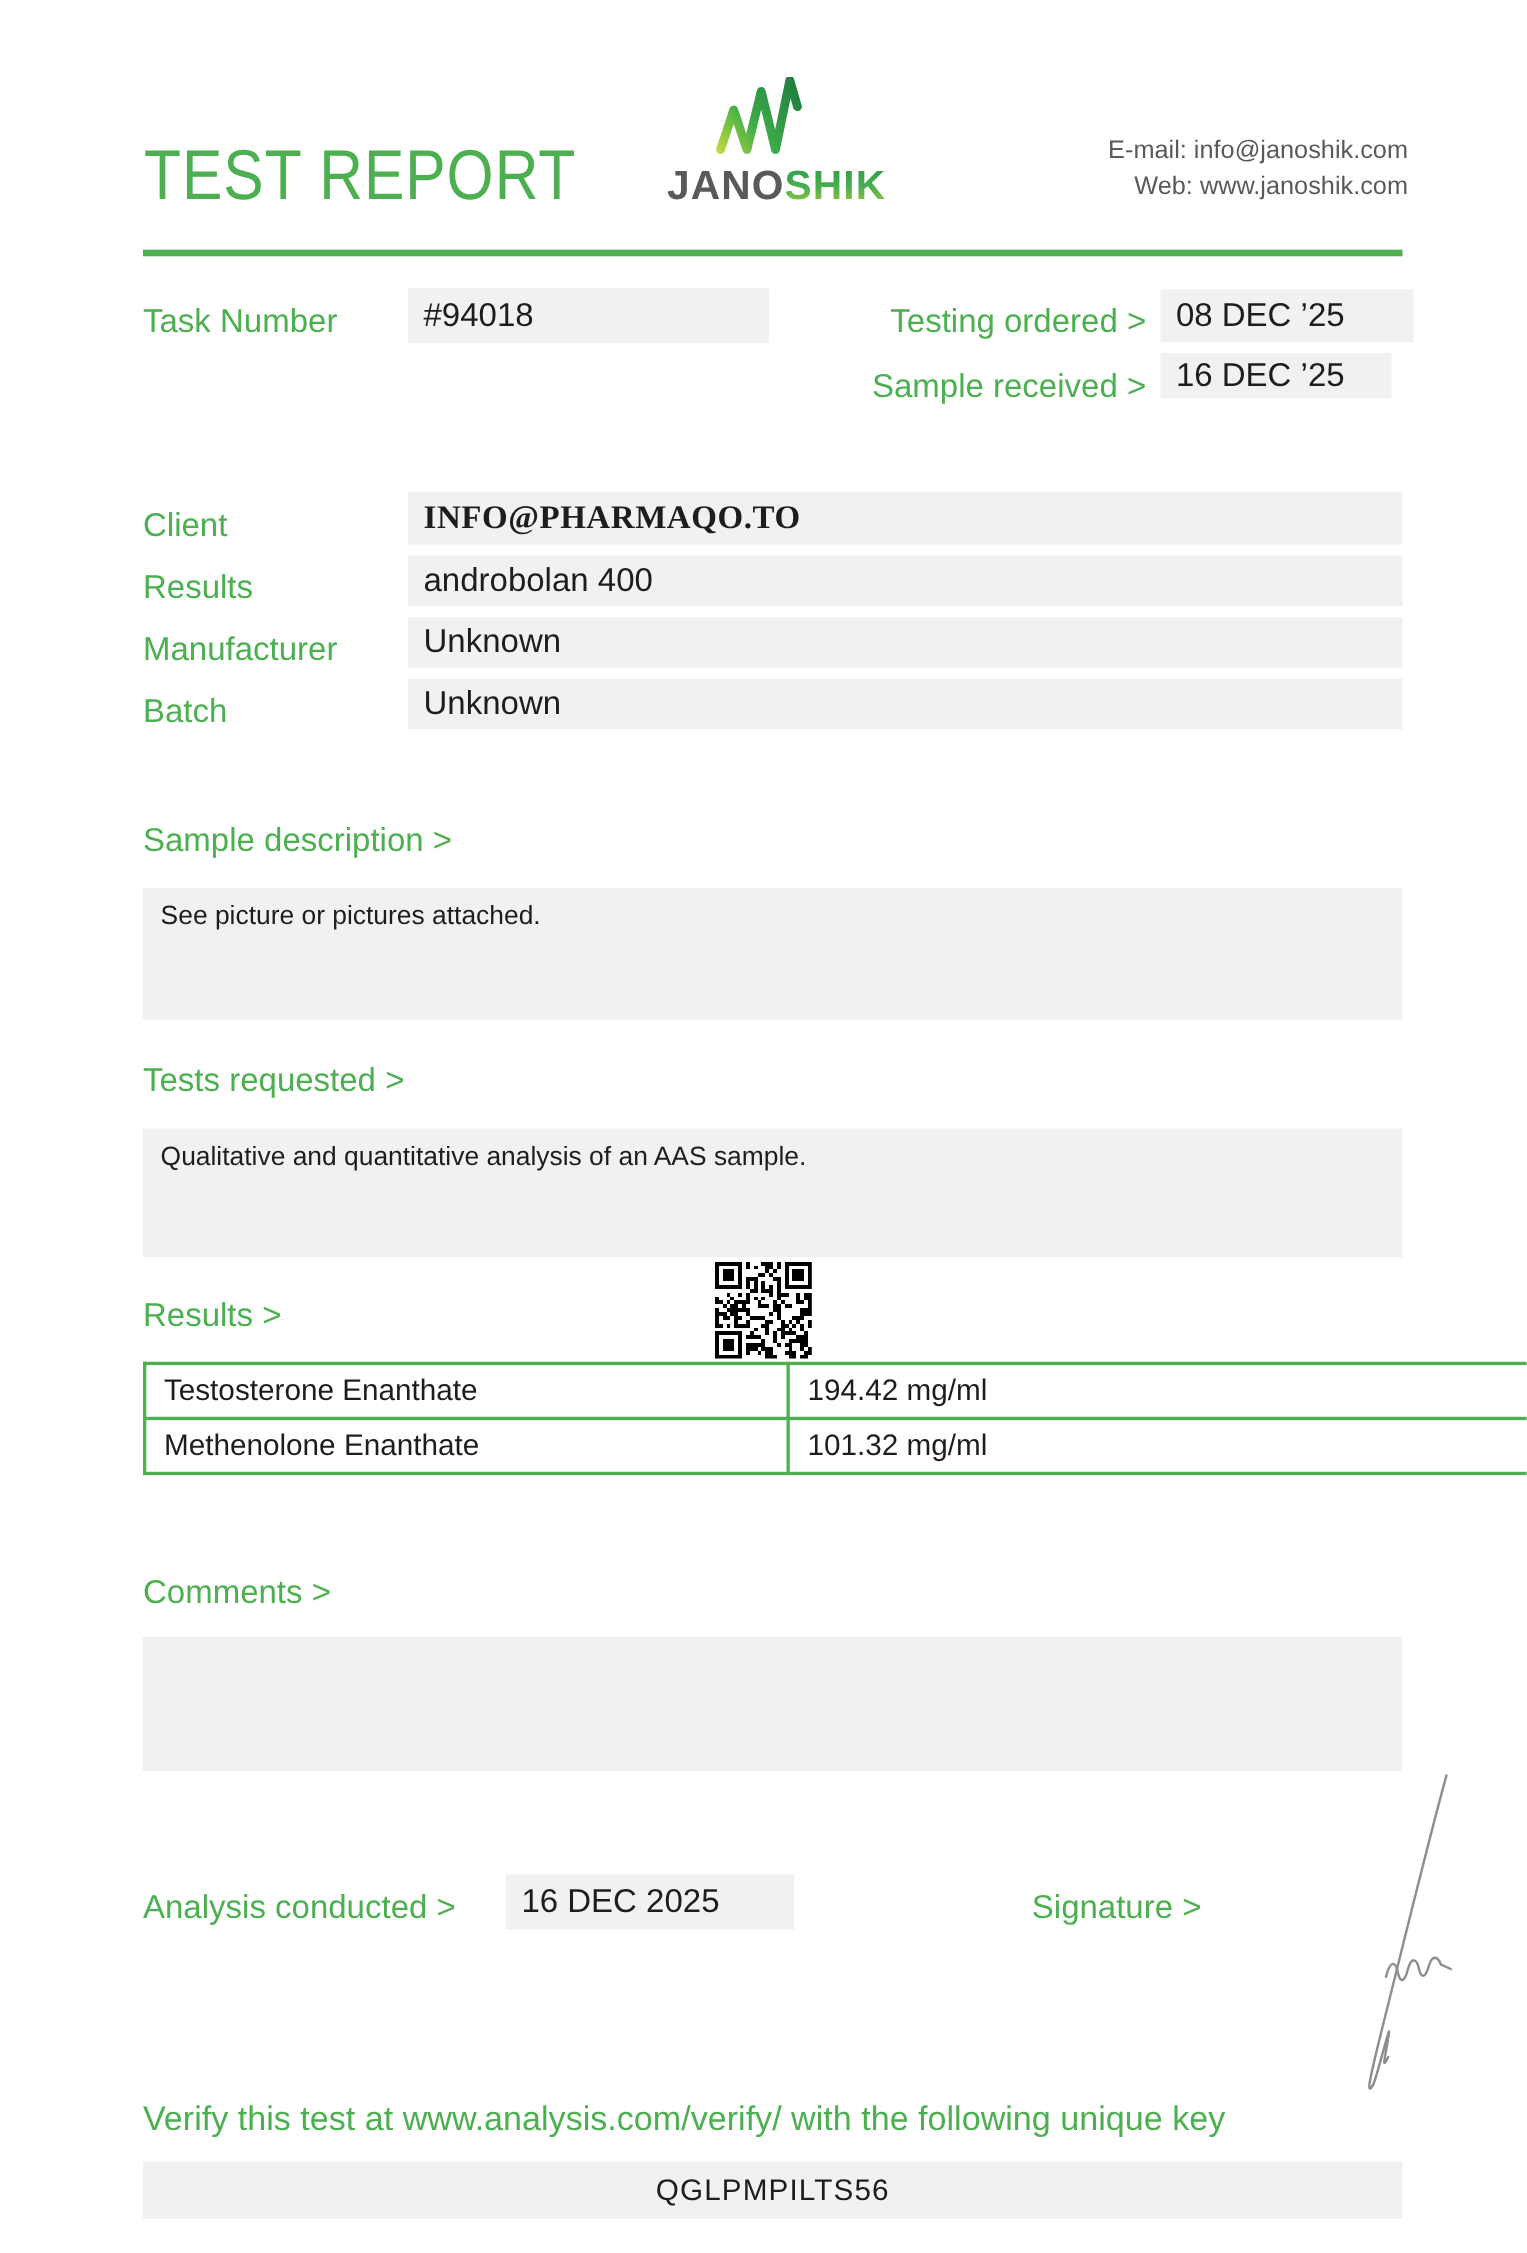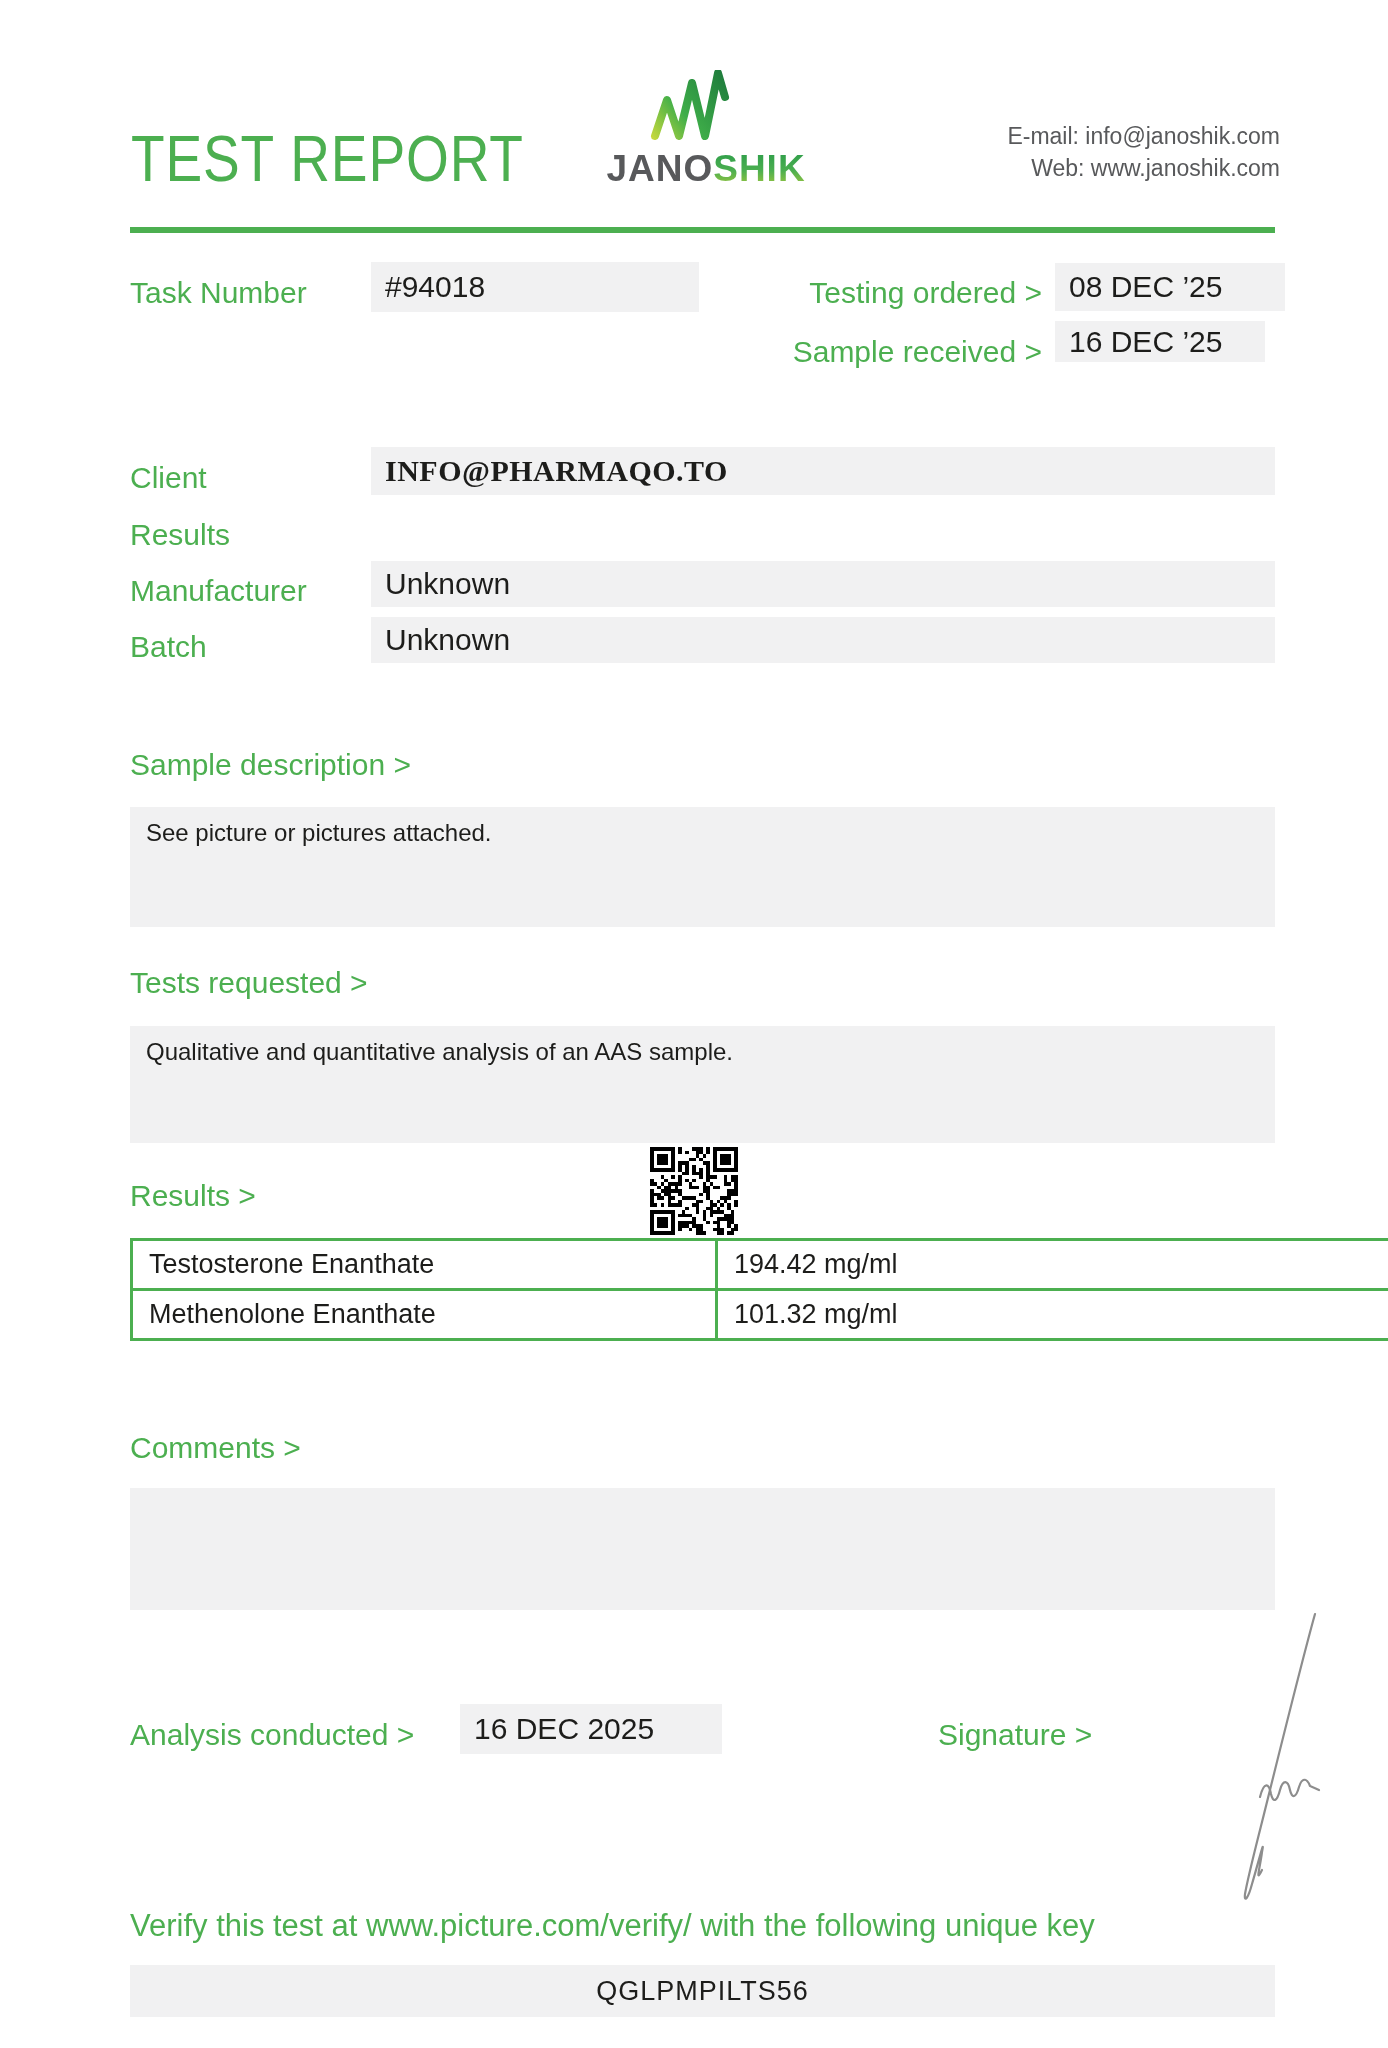--- a/index.html
+++ b/index.html
@@ -89,20 +89,21 @@
   <div class="abs label right-label" style="left:760px;top:276px;width:282px;">Testing ordered &gt;</div>
   <div class="abs vbox" style="left:1055px;top:263px;width:230px;height:48px;">08 DEC ’25</div>
 
   <div class="abs label right-label" style="left:760px;top:335px;width:282px;">Sample received &gt;</div>
   <div class="abs vbox" style="left:1055px;top:321px;width:210px;height:41px;">16 DEC ’25</div>
 
   <div class="abs label" style="left:130px;top:461px;">Client</div>
   <div class="abs vbox serif-val" style="left:371px;top:447px;width:904px;height:48px;">INFO@PHARMAQO.TO</div>
 
   <div class="abs label" style="left:130px;top:518px;">Results</div>
+  <div class="abs vbox" style="left:371px;top:505px;width:904px;height:46px;">androbolan 400</div>
 
   <div class="abs label" style="left:130px;top:574px;">Manufacturer</div>
   <div class="abs vbox" style="left:371px;top:561px;width:904px;height:46px;">Unknown</div>
 
   <div class="abs label" style="left:130px;top:630px;">Batch</div>
   <div class="abs vbox" style="left:371px;top:617px;width:904px;height:46px;">Unknown</div>
 
   <div class="abs heading" style="left:130px;top:748px;">Sample description &gt;</div>
   <div class="abs bigbox" style="left:130px;top:807px;width:1145px;height:120px;">See picture or pictures attached.</div>
 
@@ -352,16 +353,16 @@
 
   <div class="abs" style="left:1165px;top:1612px;width:190px;height:300px;">
     <svg width="190" height="300" viewBox="0 0 190 300">
       <g fill="none" stroke="#8d8d8d" stroke-width="2.2" stroke-linecap="round">
         <path d="M150 2 C136 52 112 150 97 210 C90 238 83 265 80 282 C79 291 83 287 87 272 C94 248 100 224 97 240 C95 256 90 272 97 258"></path>
         <path d="M95 185 c4 -16 9 -14 11 -3 c2 9 6 8 9 -4 c3 -11 8 -10 10 0 c2 9 6 8 9 -3 c3 -10 8 -9 11 -1 l9 4"></path>
       </g>
     </svg>
   </div>
 
-  <div class="abs verify" style="left:130px;top:1908px;">Verify this test at www.picture.com/verify/ with the following unique key</div>
+  <div class="abs verify" style="left:130px;top:1908px;">Verify this test at www.analysis.com/verify/ with the following unique key</div>
   <div class="abs keybox" style="left:130px;top:1965px;width:1145px;height:52px;">QGLPMPILTS56</div>
 
 </div>
 
 </body></html>

